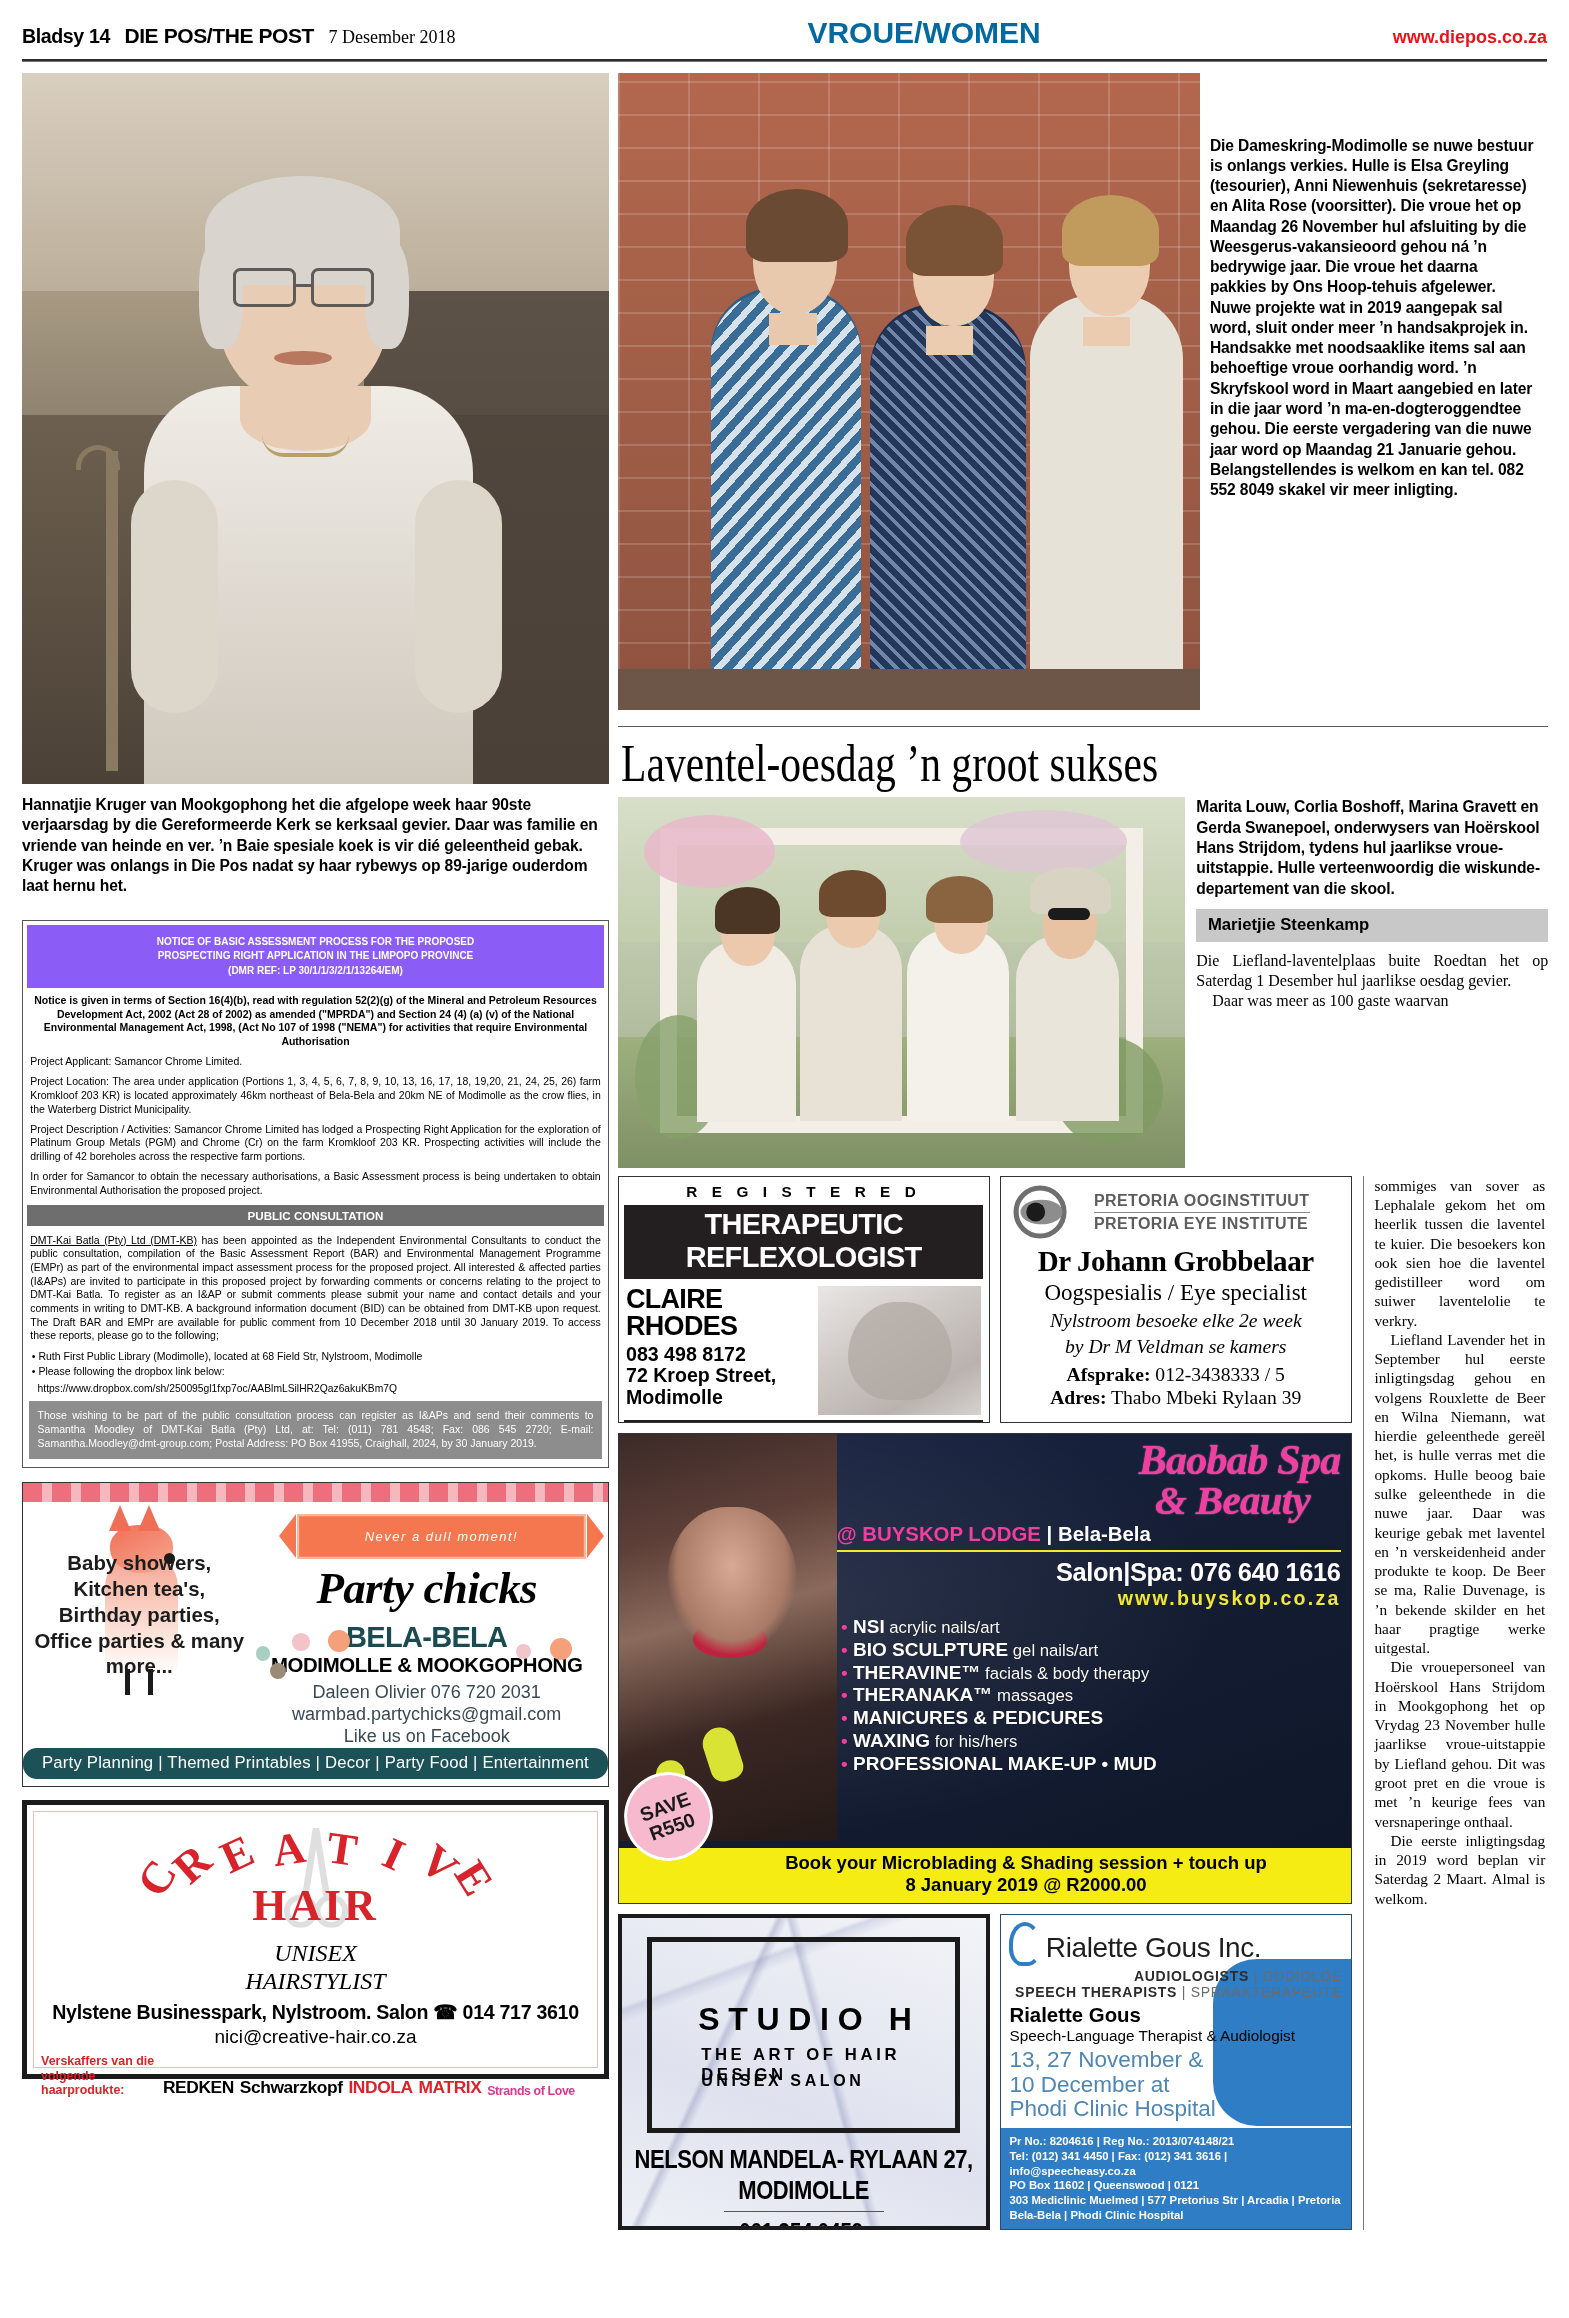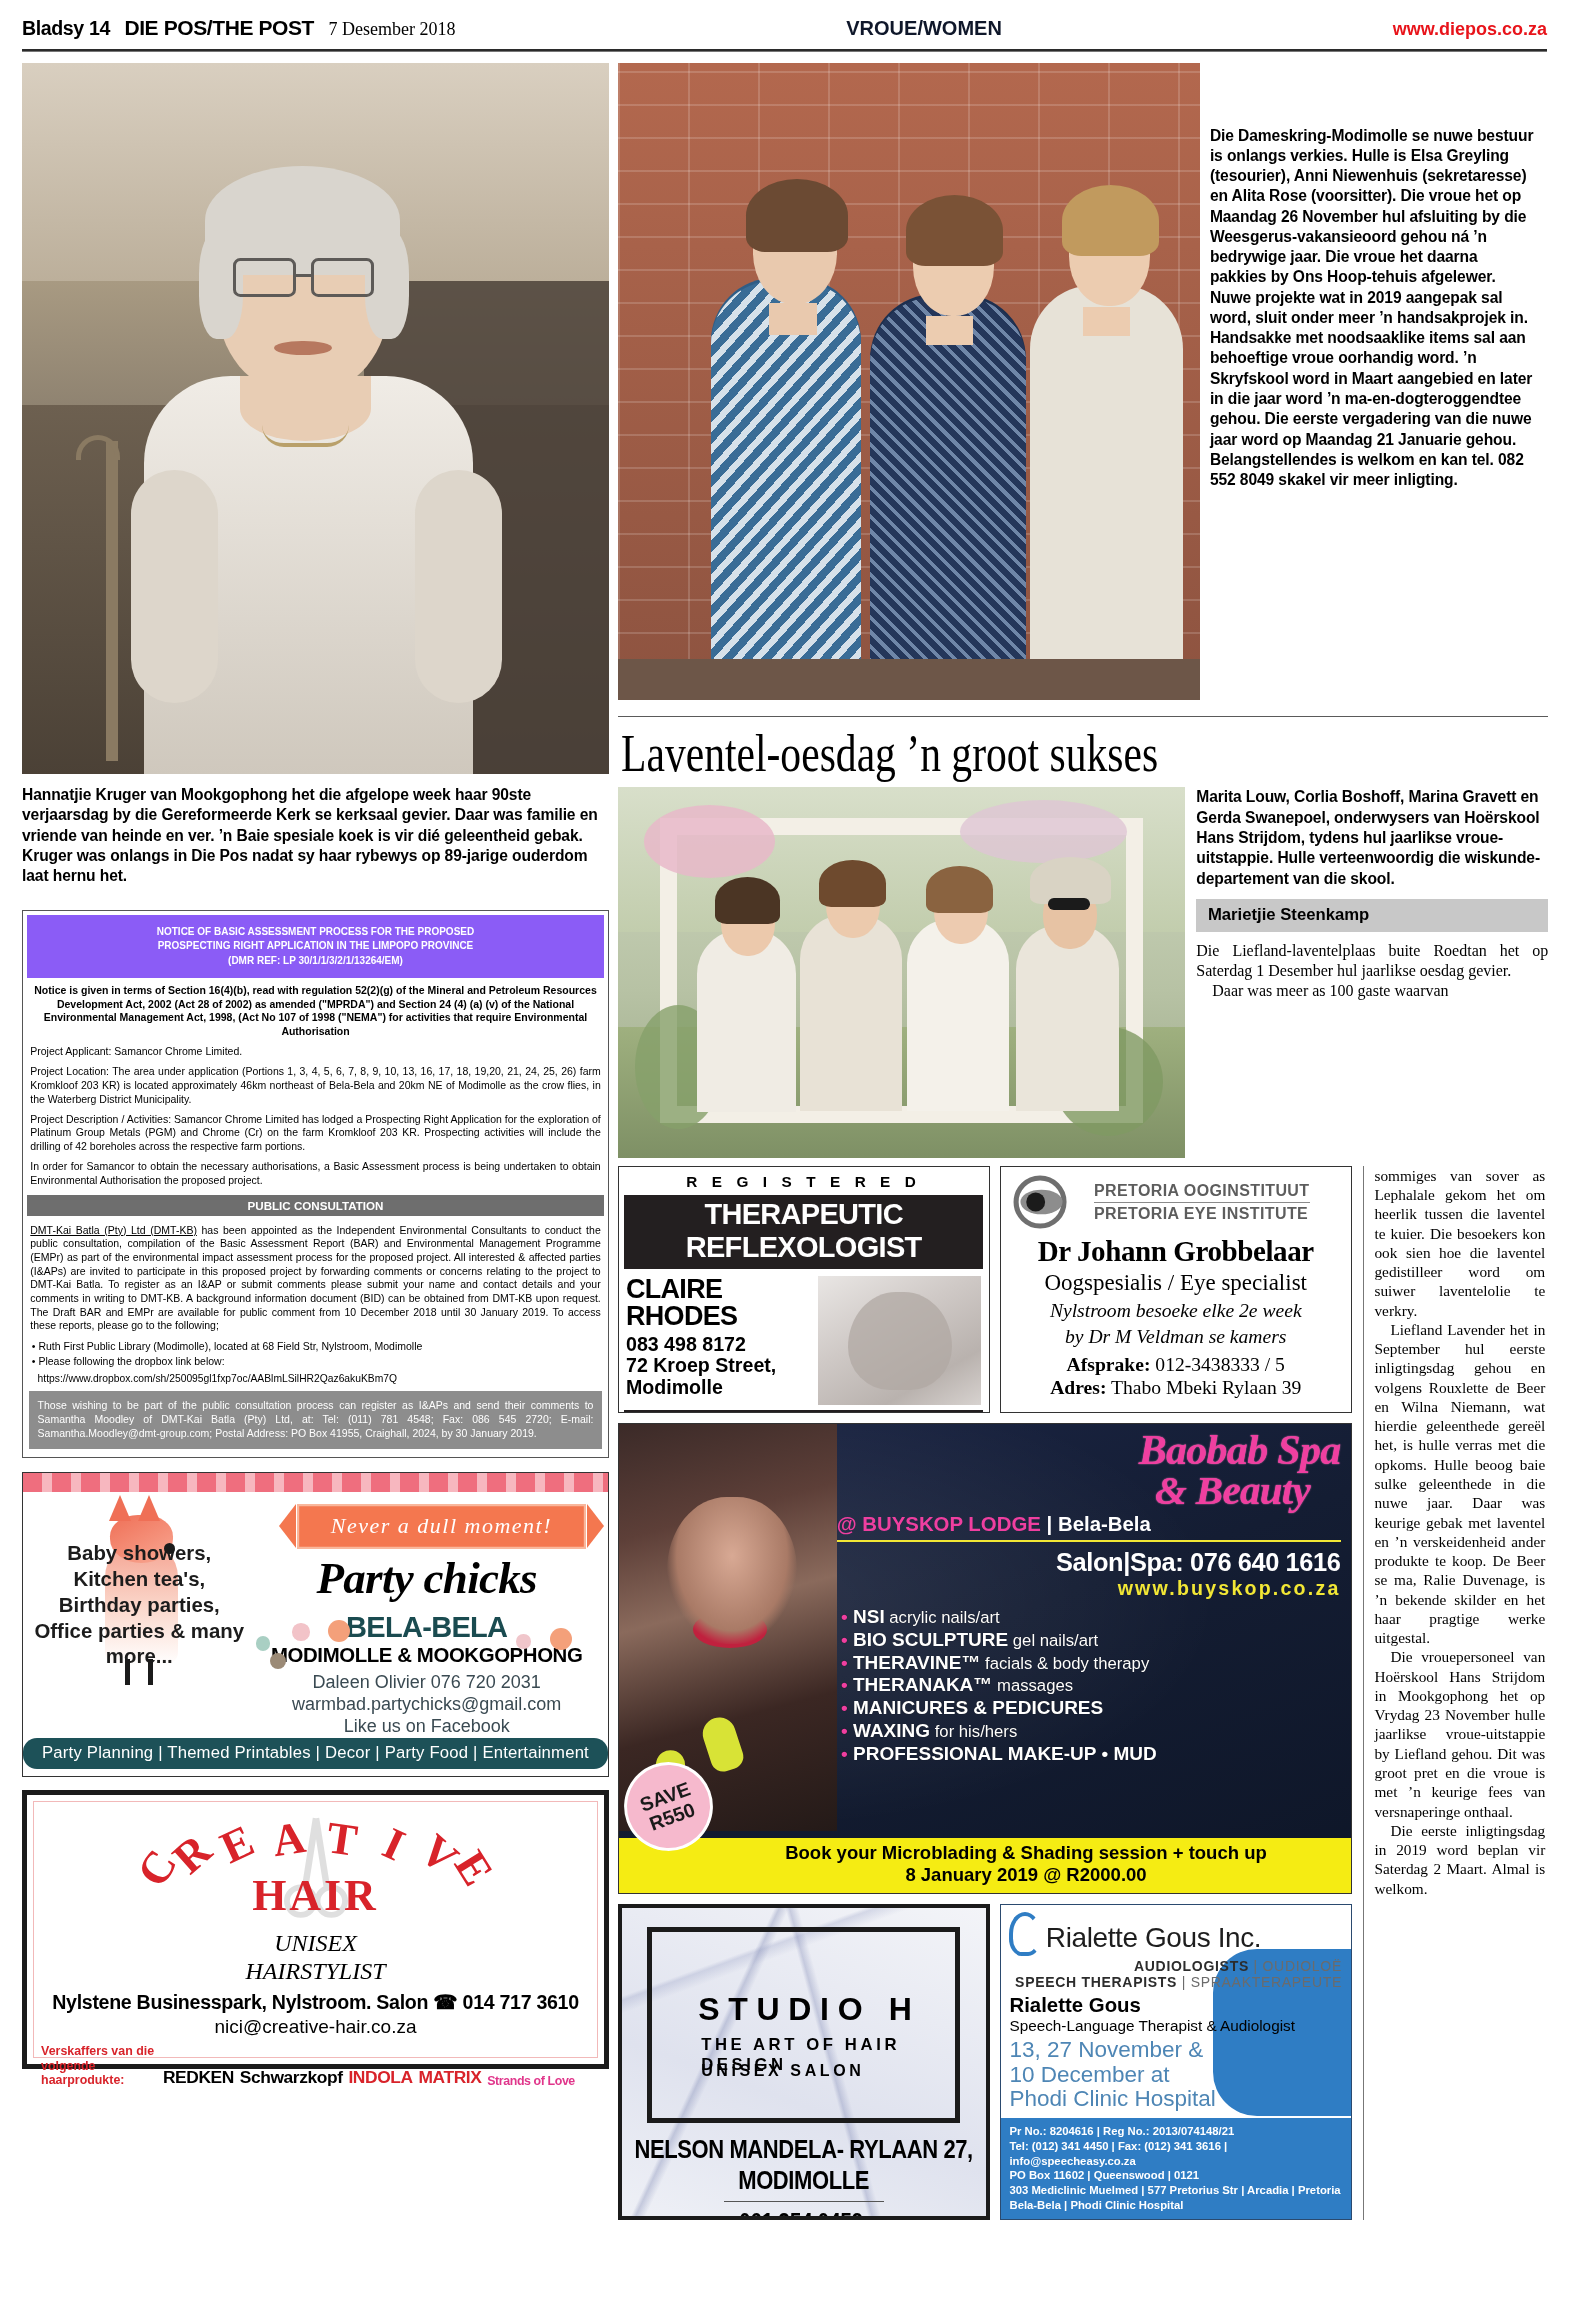--- a/index.html
+++ b/index.html
@@ -13,21 +13,21 @@
   }
   .page { position:relative; width:1569px; height:2319px; padding:0 22px; }
 
   
   .masthead { display:flex; align-items:baseline; padding:16px 0 4.4px 0; }
   .mh-left { display:flex; align-items:baseline; gap:14.5px; white-space:nowrap; }
   .mh-page { font-size:19.6px; font-weight:bold; font-family:"Liberation Sans", sans-serif; letter-spacing:-0.4px;}
   .mh-title { font-size:21px; font-weight:bold; letter-spacing:-0.4px; }
   .mh-date { font-size:18px; font-weight:normal; font-family:"Liberation Serif", serif; }
   .mh-center { flex:1; text-align:center; }
-  .mh-section { font-size:20px; font-weight:bold; color:#0f172a; letter-spacing:0px; }
+  .mh-section { font-size:30px; font-weight:bold; color:#0369a1; letter-spacing:0px; }
   .mh-right { font-size:18px; font-weight:bold; color:#e8131a; white-space:nowrap; }
   .mh-rule { border-top:2.2px solid #2b2b2b; border-bottom:0.7px solid #777; margin-top:4.4px; height:3.6px; }
 
   
   .cols { display:flex; gap:0; margin-top:10.2px; }
   .col-a { width:587px; }
   .col-b { width:931px; margin-left:8.7px; }
   .hr-med  { border-top:1.5px solid #5a5a5a; }
 
   
@@ -164,21 +164,21 @@
   .pc-fox .ear1,.pc-fox .ear2 { position:absolute; width:0;height:0;border-left:11px solid transparent;
       border-right:11px solid transparent;border-bottom:26px solid #ef6f56;}
   .pc-fox .ear1{left:11.6px;top:-10.2px;} .pc-fox .ear2{left:41px;top:-10.2px;}
   .pc-fox .nose{position:absolute;left:67px;top:38px;width:11px;height:11px;background:#1b1b1b;border-radius:50%;}
   .pc-fox .leg1,.pc-fox .leg2{position:absolute;bottom:-13px;width:4.4px;height:26px;background:#1b1b1b;}
   .pc-fox .leg1{left:28px;} .pc-fox .leg2{left:51px;}
   .pc-txt { position:relative; z-index:2; text-align:center; font-size:20.4px; font-weight:bold;
      line-height:1.26; padding-top:42px; color:#1c1c1c;}
   .pc-right { flex:1; position:relative; padding-left:4.4px;}
   .pc-ribbon { position:relative; margin:4.4px 14.5px 0 44px; background:#f4774f; height:45px;
-     color:#fff; font-family:Liberation Serif, serif; font-style:italic; font-size:22px;
+     color:#fff; font-family:Liberation Sans, sans-serif; font-style:italic; font-size:13px;
      display:flex; align-items:center; justify-content:center; letter-spacing:1.5px;
      box-shadow:inset 0 0 0 2.2px #f9b79c;}
   .pc-ribbon:before,.pc-ribbon:after{content:"";position:absolute;top:0;border-top:22.5px solid transparent;border-bottom:22.5px solid transparent;}
   .pc-ribbon:before{left:-17.4px;border-right:17.4px solid #f4774f;}
   .pc-ribbon:after{right:-17.4px;border-left:17.4px solid #f4774f;}
   .pc-logo { font-family:"Liberation Serif", serif; font-style:italic; font-weight:bold;
      font-size:45px; text-align:center; line-height:1; margin-top:7.3px; letter-spacing:-0.7px;}
   .pc-bela { text-align:center; font-size:29px; font-weight:bold; color:#1a4b50; letter-spacing:-0.7px; margin-top:10.2px;}
   .pc-towns{ text-align:center; font-size:20.4px; font-weight:bold; letter-spacing:-0.4px;}
   .pc-contact { text-align:center; font-size:18px; line-height:1.22; color:#3a4a52; margin-top:4.4px;}

